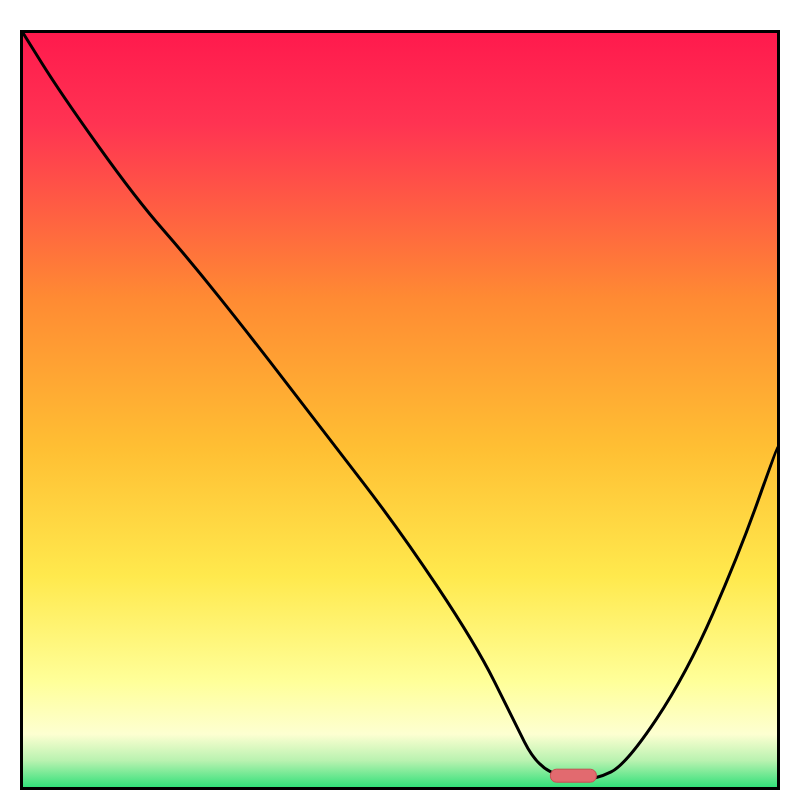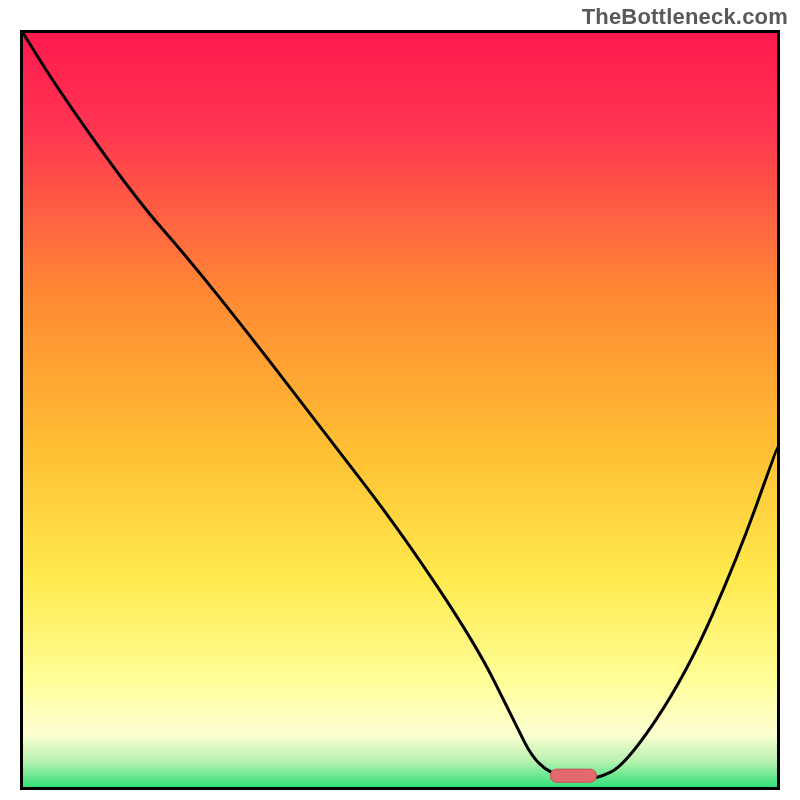--- a/index.html
+++ b/index.html
@@ -38,21 +38,20 @@
   svg {
     display: block;
     width: 100%;
     height: 100%;
   }
 </style>
 </head>
 <body>
 
 <div class="stage">
-  <div class="watermark">TheBottleneck.com</div>
 
   <div class="frame">
     <svg viewBox="0 0 754 754" preserveAspectRatio="none">
       <defs>
         <linearGradient id="bg-grad" x1="0" y1="0" x2="0" y2="1">
         <stop offset="0%" stop-color="#ff1a4d"></stop>
             <stop offset="12%" stop-color="#ff3352"></stop>
             <stop offset="35%" stop-color="#ff8a33"></stop>
             <stop offset="55.00000000000001%" stop-color="#ffbf33"></stop>
             <stop offset="72%" stop-color="#ffe94d"></stop>

